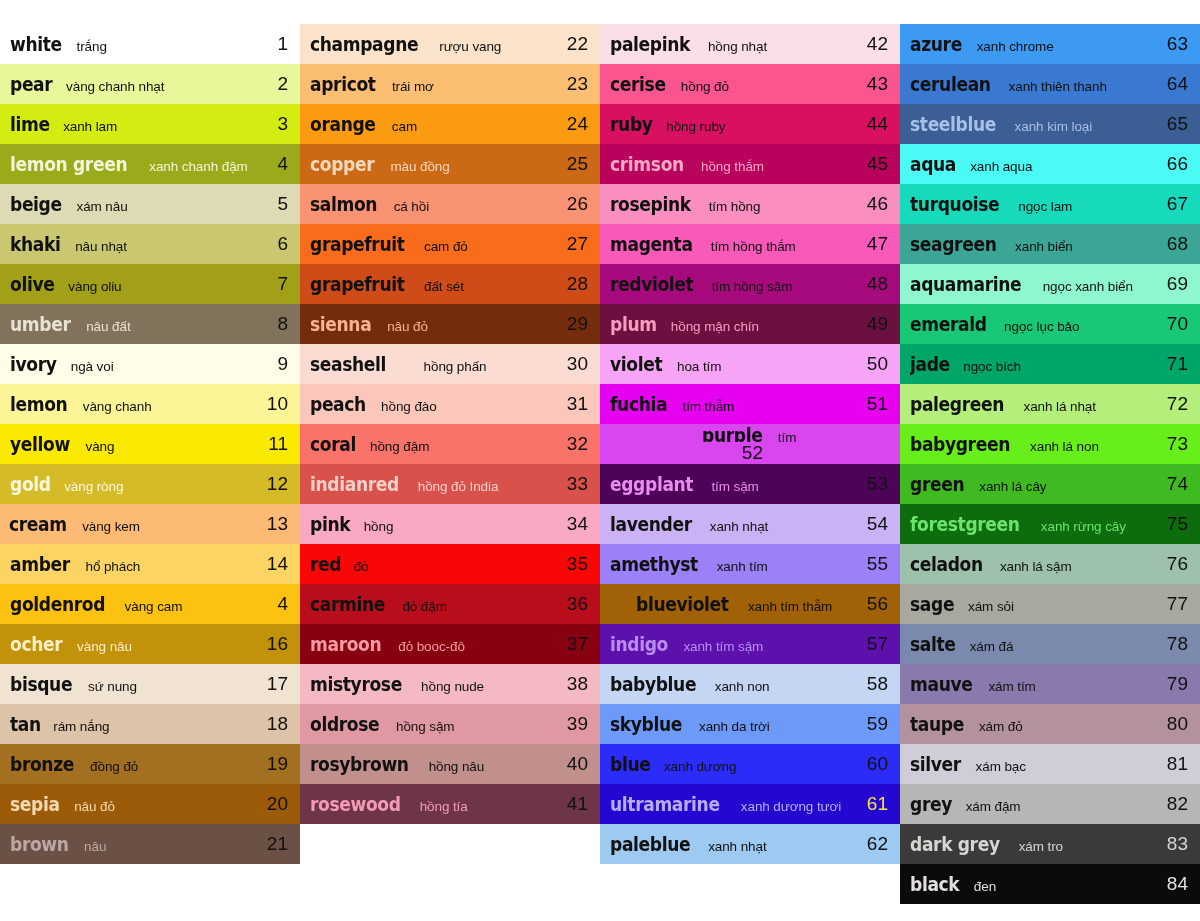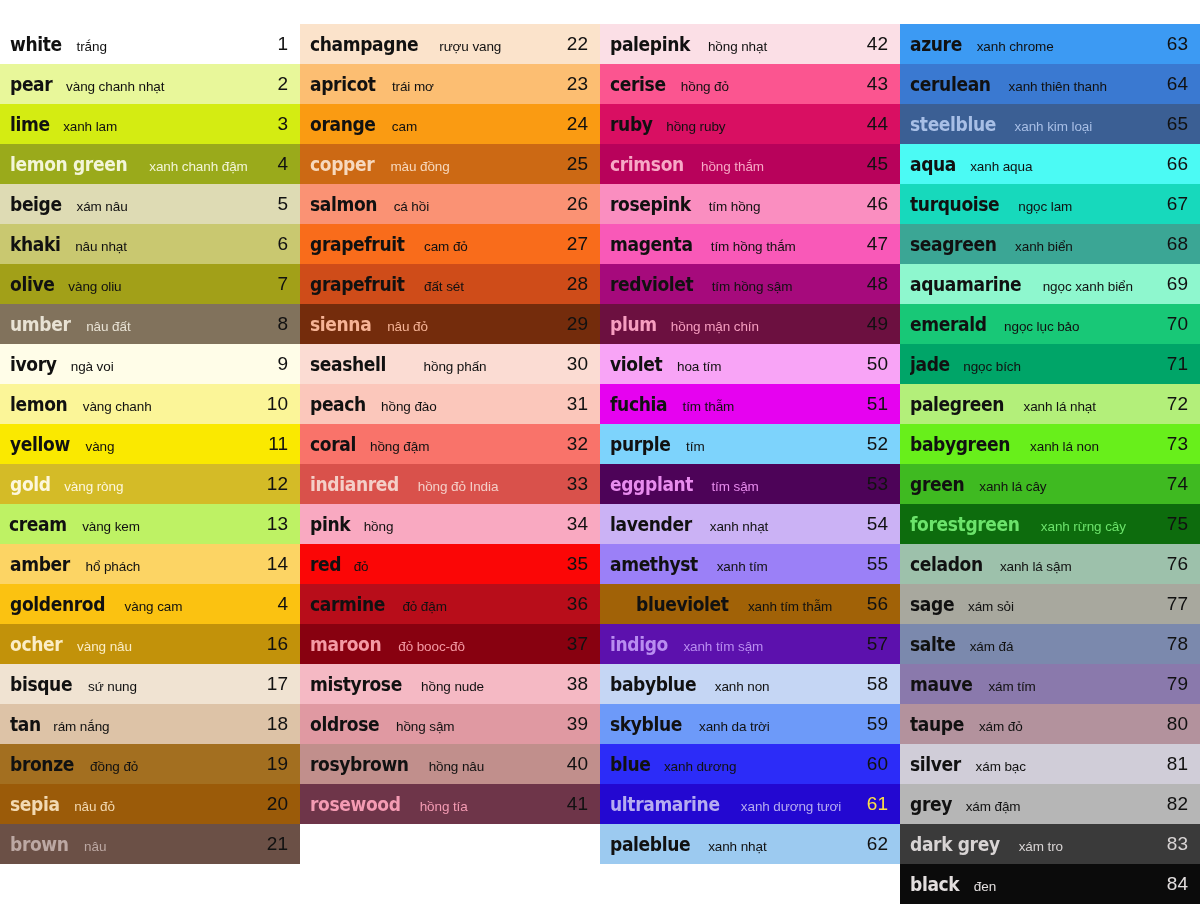--- a/index.html
+++ b/index.html
@@ -152,21 +152,21 @@
         </div>
         <div class="num" style="color: rgb(17, 17, 17);">11</div>
       </div>
       <div class="row" style="background: rgb(212, 187, 39);">
         <div class="names">
           <span class="en" style="color: rgb(253, 247, 221);">gold</span>
           <span class="vi" style="color: rgb(253, 247, 221);">vàng ròng</span>
         </div>
         <div class="num" style="color: rgb(17, 17, 17);">12</div>
       </div>
-      <div class="row" style="background: #bef264; padding-left: 9px;">
+      <div class="row" style="background: #fdba74; padding-left: 9px;">
         <div class="names">
           <span class="en" style="color: rgb(17, 17, 17);">cream</span>
           <span class="vi" style="color: rgb(17, 17, 17);">vàng kem</span>
         </div>
         <div class="num" style="color: rgb(17, 17, 17);">13</div>
       </div>
       <div class="row" style="background: rgb(252, 212, 100);">
         <div class="names">
           <span class="en" style="color: rgb(17, 17, 17);">amber</span>
           <span class="vi" style="color: rgb(17, 17, 17);">hổ phách</span>
@@ -431,21 +431,21 @@
         </div>
         <div class="num" style="color: rgb(17, 17, 17);">50</div>
       </div>
       <div class="row" style="background: rgb(230, 2, 240);">
         <div class="names">
           <span class="en" style="color: rgb(17, 17, 17);">fuchia</span>
           <span class="vi" style="color: rgb(17, 17, 17);">tím thẫm</span>
         </div>
         <div class="num" style="color: rgb(17, 17, 17);">51</div>
       </div>
-      <div class="row" style="background: #7dd3fc;">
+      <div class="row" style="background: #d946ef; flex-direction: column;">
         <div class="names">
           <span class="en" style="color: rgb(17, 17, 17);">purple</span>
           <span class="vi" style="color: rgb(17, 17, 17);">tím</span>
         </div>
         <div class="num" style="color: rgb(17, 17, 17);">52</div>
       </div>
       <div class="row" style="background: rgb(77, 3, 88);">
         <div class="names">
           <span class="en" style="color: rgb(232, 140, 238);">eggplant</span>
           <span class="vi" style="color: rgb(232, 140, 238);">tím sậm</span>

